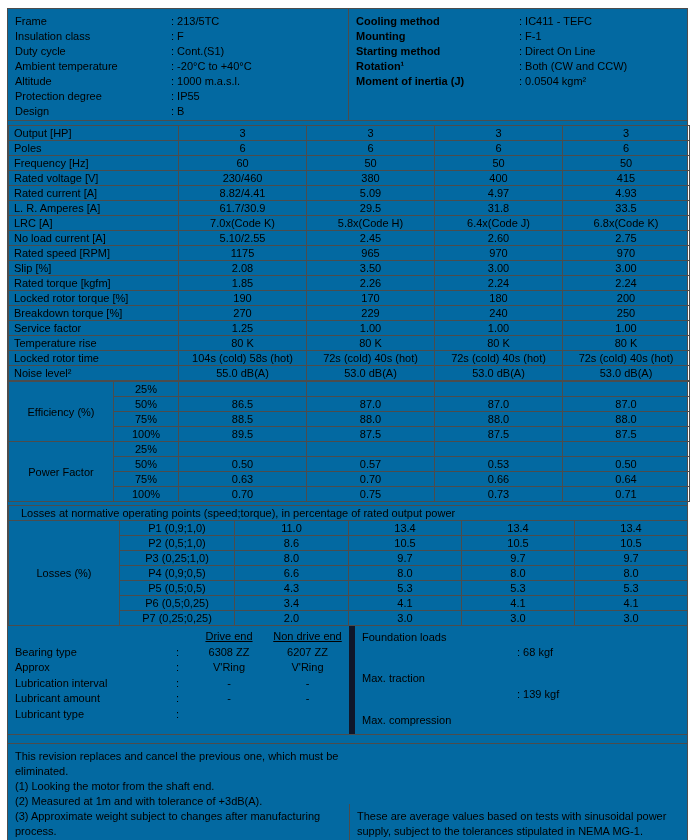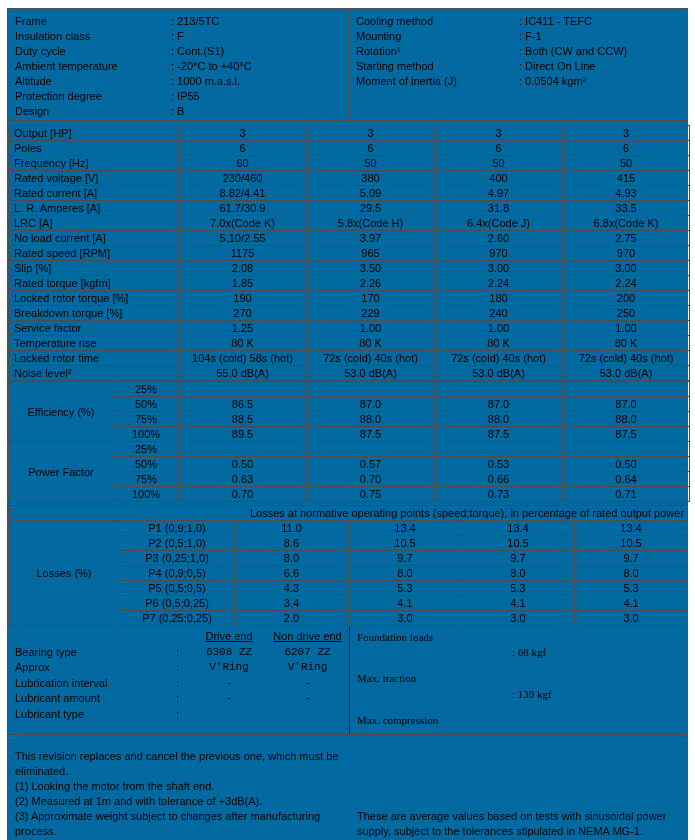--- a/index.html
+++ b/index.html
@@ -10,42 +10,42 @@
     font-size:11px; color:#000;
   }
   .page { margin:8px 7px 0 7px; width:681px; border:1px solid #4c4c4c; background:#0369a1; }
 
   
   .topbox { display:flex; height:112px; border-bottom:1px solid #4c4c4c; }
   .topbox .half { width:340px; padding:5px 0 0 0; }
   .topbox .half.right { width:339px; border-left:1px solid #4c4c4c; flex:1; }
   .inforow { display:flex; line-height:15px; }
   .inforow .ilbl { padding-left:7px; width:163px; }
-  .half.right .inforow .ilbl { width:170px; }
+  .half.right .inforow .ilbl { width:170px;font-weight:bold; }
   .inforow .ival { flex:1; }
 
   .gap3 { height:3px; }
   .gap4 { height:4px; }
   .gap8 { height:8px; }
 
   table { width:100%; border-collapse:collapse; table-layout:fixed; }
   td, th { border:1px solid #4c4c4c; font-weight:normal; font-size:11px;
            line-height:12px; padding:1px 3px; height:15px; overflow:hidden; white-space:nowrap; }
   .lbl { text-align:left; padding-left:5px; }
   .ctr { text-align:center; }
 
-  .losses-hdr { text-align:right; padding-left:6px; }
+  .losses-hdr { text-align:left; padding-left:12px; }
 
   
   .bearbox { display:flex; border-bottom:1px solid #4c4c4c; min-height:96px; }
   .bearbox .bleft { width:341px; padding:3px 0 6px 0; }
-  .bearbox .bright { flex:1; border-left:1px solid #0f172a; padding:3px 0 6px 0;font-family:Liberation Serif, serif; }
+  .bearbox .bright { flex:1; border-left:6px solid #0f172a; padding:3px 0 6px 0; }
   .bgrid { display:grid; grid-template-columns:168px 14px 78px 79px; line-height:15.5px; }
   .bgrid .bl { padding-left:7px; }
-  .bgrid .bc { text-align:center;font-family:Liberation Mono, monospace; }
+  .bgrid .bc { text-align:center; }
   .bgrid .bhead { text-decoration:underline; text-align:center; }
   .bgrid .bspan { grid-column:3 / 5; text-align:center; }
   .frow { display:flex; line-height:15.5px; }
   .frow .flbl { padding-left:7px; width:162px;margin-top:26px; }
   .ftitle { padding-left:7px; line-height:16px; }
 
   
   .notesbox { display:flex; min-height:98px;align-items:flex-end; }
   .notesbox .nleft { width:341px; padding:5px 8px 5px 7px; }
   .notesbox .nright { flex:1; border-left:1px solid #4c4c4c; padding:5px 8px 5px 7px; }
@@ -90,26 +90,26 @@
     <div class="half right">
       <div class="inforow">
           <span class="ilbl">Cooling method</span>
           <span class="ival">: IC411 - TEFC</span>
         </div>
       <div class="inforow">
           <span class="ilbl">Mounting</span>
           <span class="ival">: F-1</span>
         </div>
       <div class="inforow">
+          <span class="ilbl">Starting method</span>
+          <span class="ival">: Direct On Line</span>
+        </div>
+      <div class="inforow">
           <span class="ilbl">Rotation¹</span>
           <span class="ival">: Both (CW and CCW)</span>
-        </div>
-      <div class="inforow">
-          <span class="ilbl">Starting method</span>
-          <span class="ival">: Direct On Line</span>
         </div>
       <div class="inforow">
           <span class="ilbl">Moment of inertia (J)</span>
           <span class="ival">: 0.0504 kgm²</span>
         </div>
     </div>
   </div>
 
   <div class="gap4"></div>
 
@@ -168,21 +168,21 @@
     <tr>
           <td class="lbl" colspan="2">LRC [A]</td>
           <td class="ctr">7.0x(Code K)</td>
           <td class="ctr">5.8x(Code H)</td>
           <td class="ctr">6.4x(Code J)</td>
           <td class="ctr">6.8x(Code K)</td>
         </tr>
     <tr>
           <td class="lbl" colspan="2">No load current [A]</td>
           <td class="ctr">5.10/2.55</td>
-          <td class="ctr">3.97</td>
+          <td class="ctr">2.45</td>
           <td class="ctr">2.60</td>
           <td class="ctr">2.75</td>
         </tr>
     <tr>
           <td class="lbl" colspan="2">Rated speed [RPM]</td>
           <td class="ctr">1175</td>
           <td class="ctr">965</td>
           <td class="ctr">970</td>
           <td class="ctr">970</td>
         </tr>

